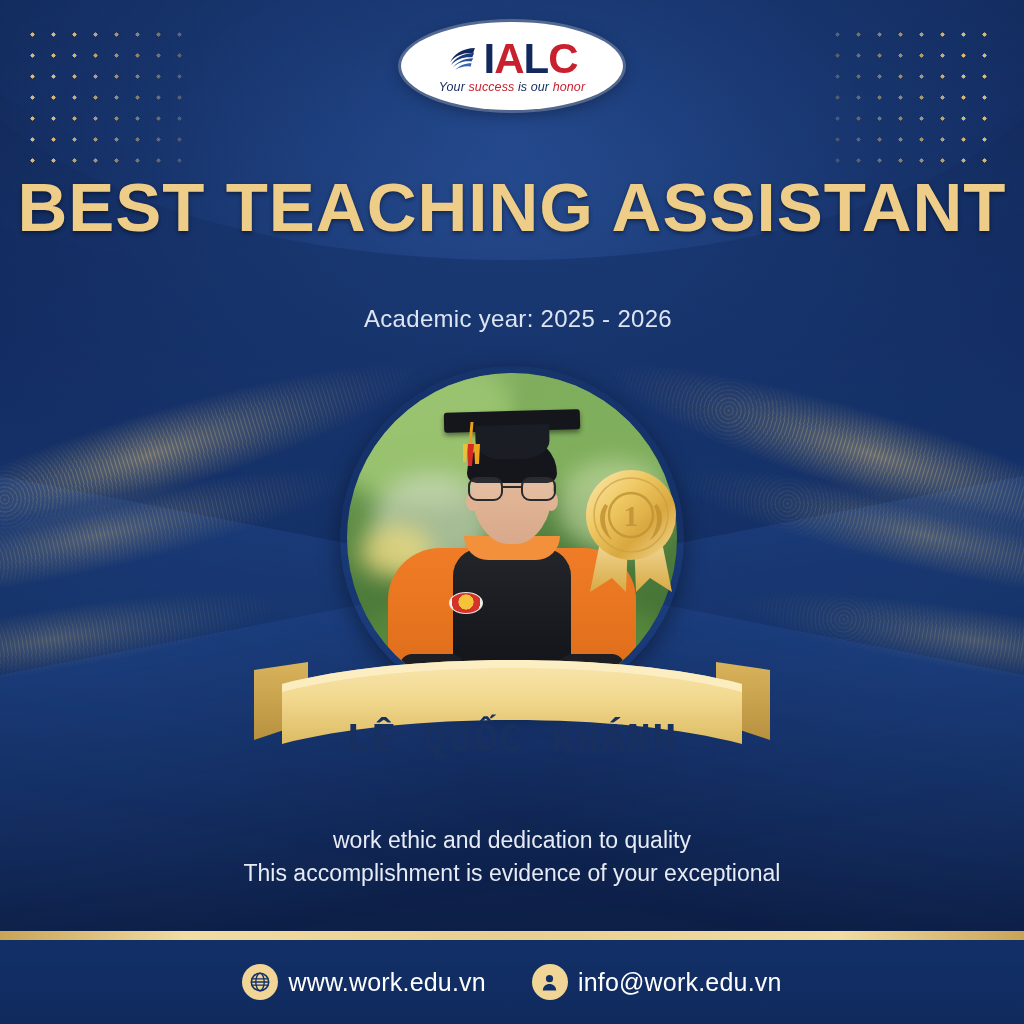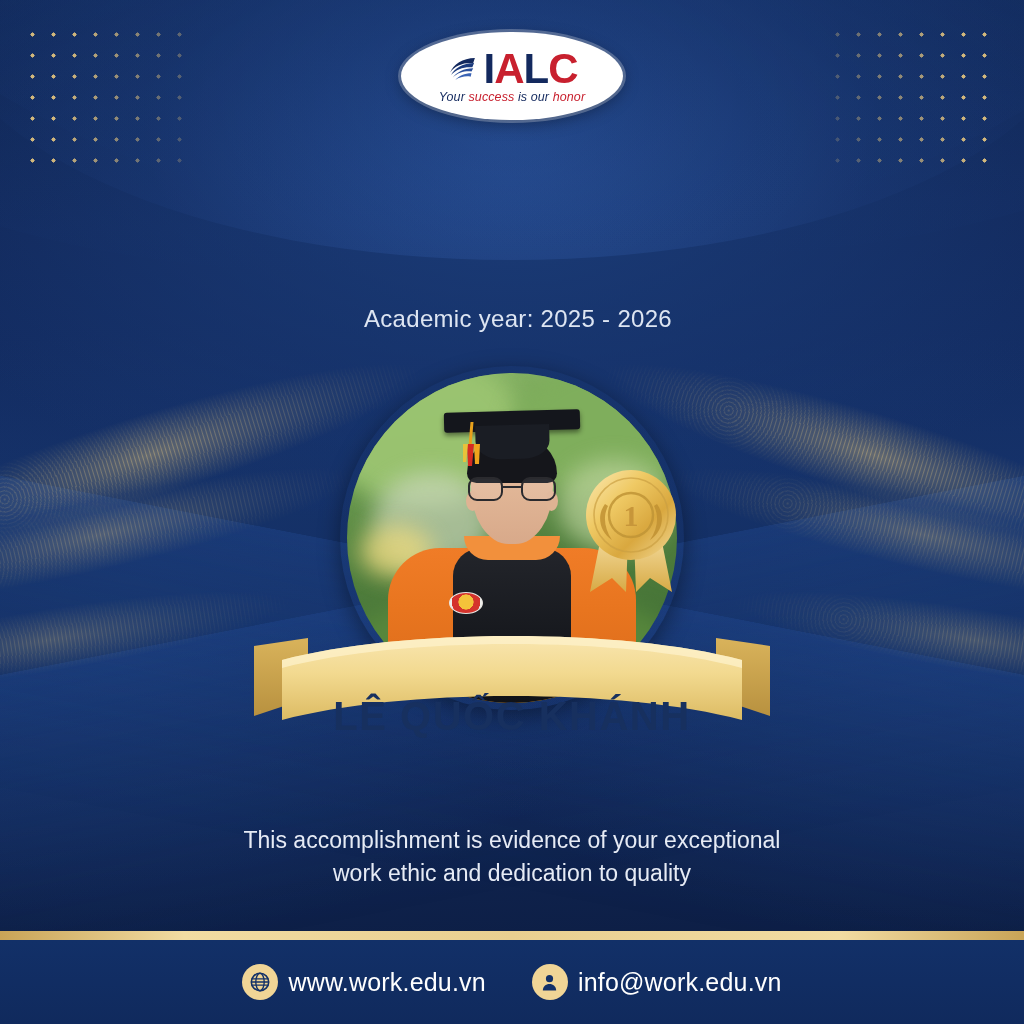--- a/index.html
+++ b/index.html
@@ -74,21 +74,21 @@
     position:absolute; width:1500px; height:330px;
     background:linear-gradient(180deg, rgba(33,72,144,.40), rgba(12,30,70,0));
     -webkit-mask-image:linear-gradient(180deg,#000,rgba(0,0,0,0));
             mask-image:linear-gradient(180deg,#000,rgba(0,0,0,0));
   }
   .shade.sh1{ left:-350px; top:600px; transform:rotate(-11deg); }
   .shade.sh2{ right:-350px; top:600px; transform:rotate(11deg); }
 
   
   .logo-wrap{
-    position:absolute; left:50%; top:32px; transform:translateX(-50%);
+    position:absolute; left:50%; top:22px; transform:translateX(-50%);
     width:222px; height:88px; border-radius:50%;
     background:#ffffff;
     box-shadow:0 0 0 3px rgba(255,255,255,.25), 0 4px 16px rgba(0,0,0,.35);
     display:flex; flex-direction:column; align-items:center; justify-content:center;
   }
   .logo-row{ display:flex; align-items:center; gap:3px; margin-top:2px; }
   .logo-mark{ width:34px; height:34px; flex:0 0 34px; }
   .logo-text{
     font-size:42px; font-weight:bold; letter-spacing:-1px; line-height:.92;
     color:#13295e;
@@ -201,21 +201,21 @@
     position:absolute; left:31%; bottom:27%;
     width:34px; height:22px; border-radius:50%;
     background:radial-gradient(circle at 50% 45%, #f4c33a 0 38%, #d4332c 40% 72%, #f0efec 74% 100%);
     border:1.6px solid #e9e7e2;
   }
 
   
   .medal{ position:absolute; right:-6px; top:94px; width:118px; height:140px; }
 
   
-  .ribbon{ position:absolute; left:50%; top:624px; transform:translateX(-50%); width:520px; height:150px; }
+  .ribbon{ position:absolute; left:50%; top:648px; transform:translateX(-50%); width:520px; height:150px;font-family:Liberation Mono, monospace; }
   .ribbon-name{
     position:absolute; left:0; right:0; top:70px; text-align:center;
     font-size:40px; font-weight:bold; letter-spacing:1.5px; color:#17305f;
     white-space:nowrap;
   }
 
   
   .msg{
     position:absolute; top:824px; left:0; right:0; text-align:center;
     font-size:23px; line-height:1.42; color:#e6ebf5;
@@ -280,20 +280,21 @@
       <span class="logo-text"><span>I</span><span class="r">A</span><span>L</span><span class="r">C</span></span>
     </div>
     <div class="logo-tag">
       <span>Your</span>
       <span class="red">success</span>
       <span>is our</span>
       <span class="red">honor</span>
     </div>
   </div>
 
+  <div class="h1">BEST TEACHING ASSISTANT</div>
   <div class="sub">Academic year: 2025 - 2026</div>
 
   <div class="photo-circle">
     <div class="photo-inner">
       <div class="bg-blob b1"></div>
       <div class="bg-blob b2"></div>
       <div class="bg-blob b3"></div>
       <div class="bg-blob b4"></div>
       <div class="bg-blob b6"></div>
       <div class="bg-blob b5"></div>
@@ -370,22 +371,22 @@
       </defs>
       <path d="M2 22 L56 14 L56 74 L2 92 Z" fill="url(#rbs)"></path>
       <path d="M518 22 L464 14 L464 74 L518 92 Z" fill="url(#rbs)"></path>
       <path d="M30 36 C150 4 370 4 490 36 L490 96 C370 64 150 64 30 96 Z" fill="url(#rb)"></path>
       <path d="M30 36 C150 4 370 4 490 36 L490 44 C370 12 150 12 30 44 Z" fill="#fdf1cb" opacity=".75"></path>
     </svg>
     <div class="ribbon-name">LÊ QUỐC KHÁNH</div>
   </div>
 
   <div class="msg">
+    <div>work ethic and dedication to quality</div>
     <div>This accomplishment is evidence of your exceptional</div>
-    <div>work ethic and dedication to quality</div>
   </div>
 
   <div class="gold-line"></div>
   <div class="footer">
 
     <div class="fitem">
       <span class="ficon">
         <svg viewBox="0 0 24 24" width="22" height="22" aria-hidden="true">
           <circle cx="12" cy="12" r="9.5" fill="none" stroke="#123068" stroke-width="1.7"></circle>
           <ellipse cx="12" cy="12" rx="4.6" ry="9.5" fill="none" stroke="#123068" stroke-width="1.5"></ellipse>

